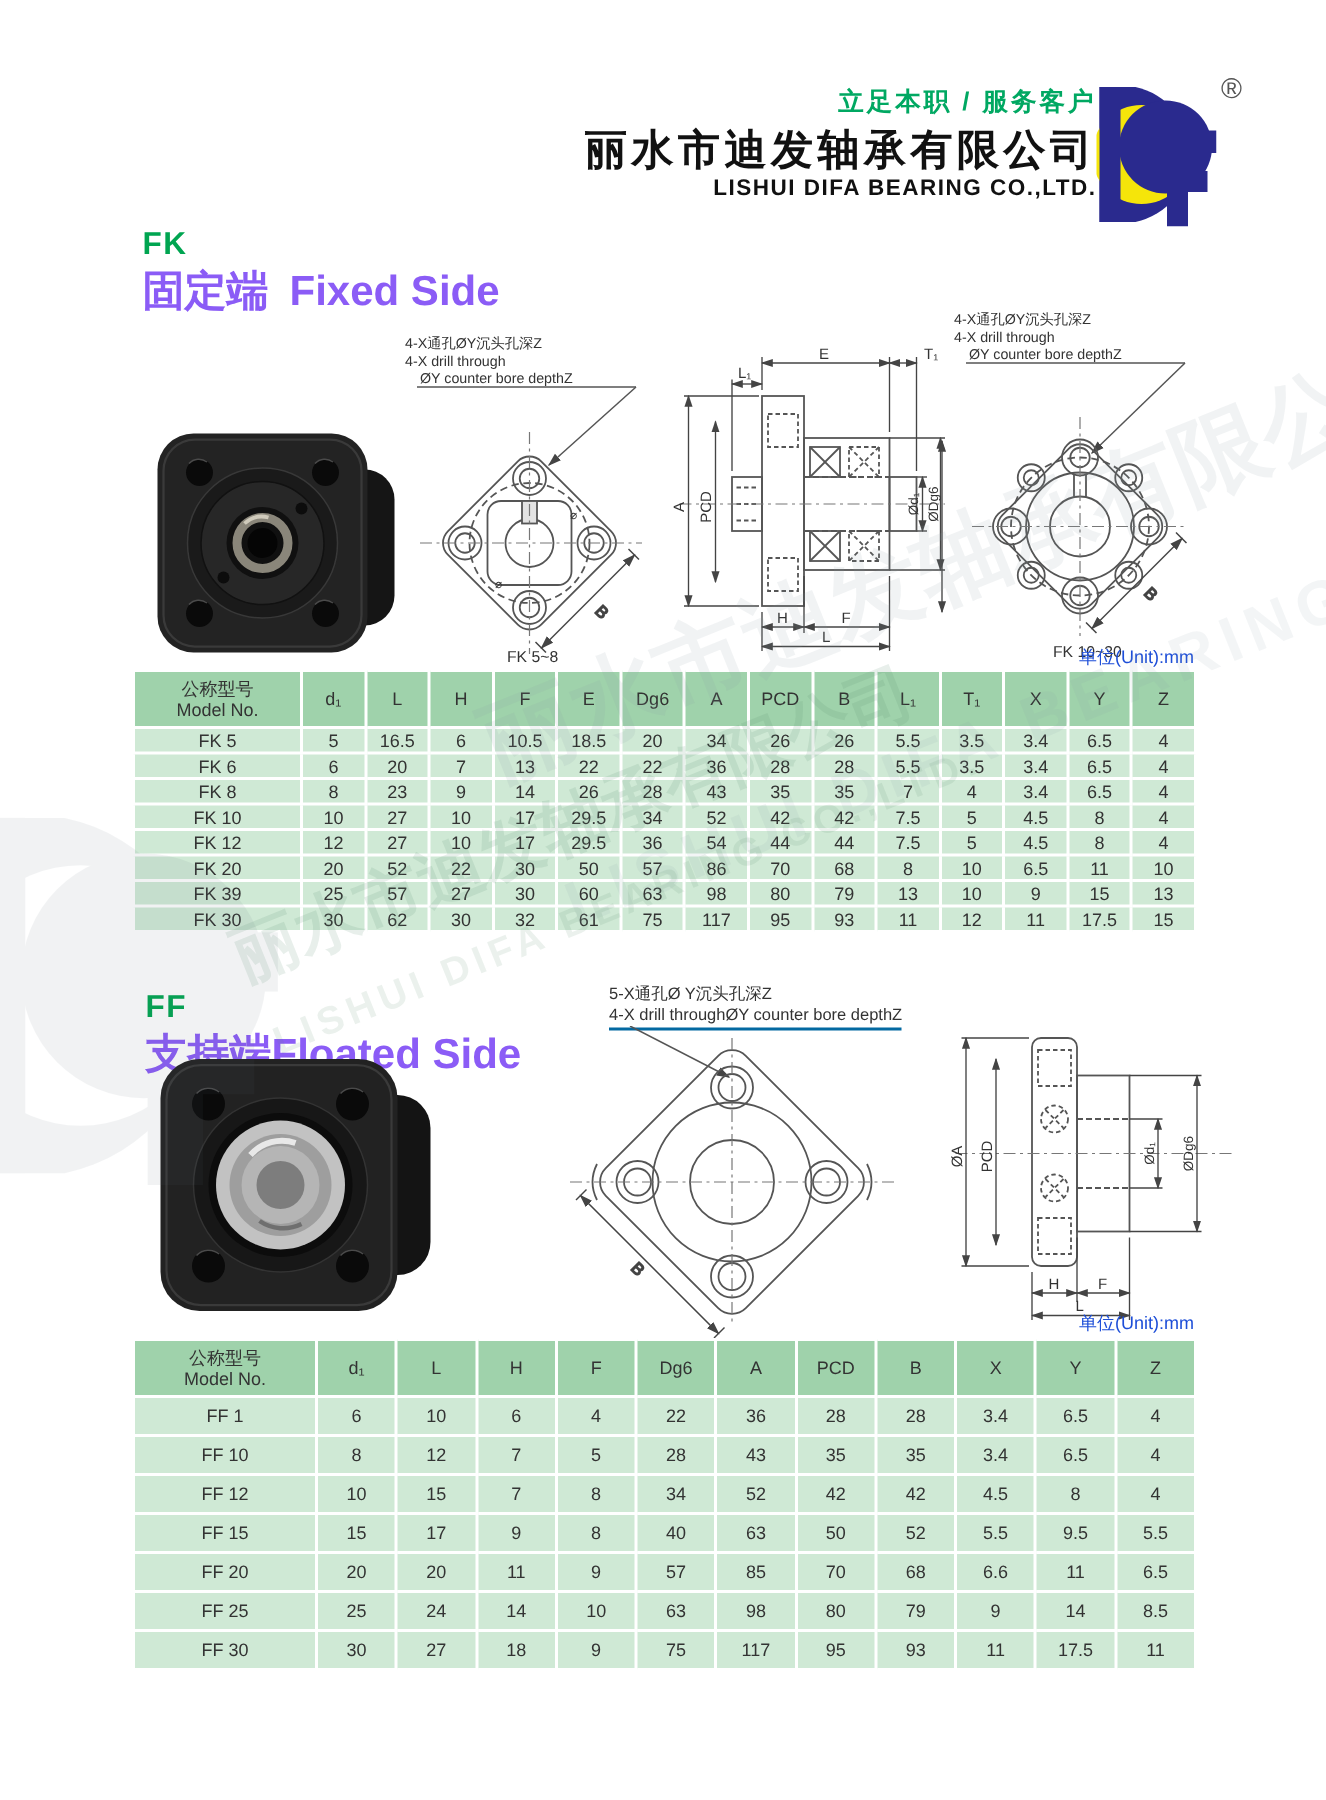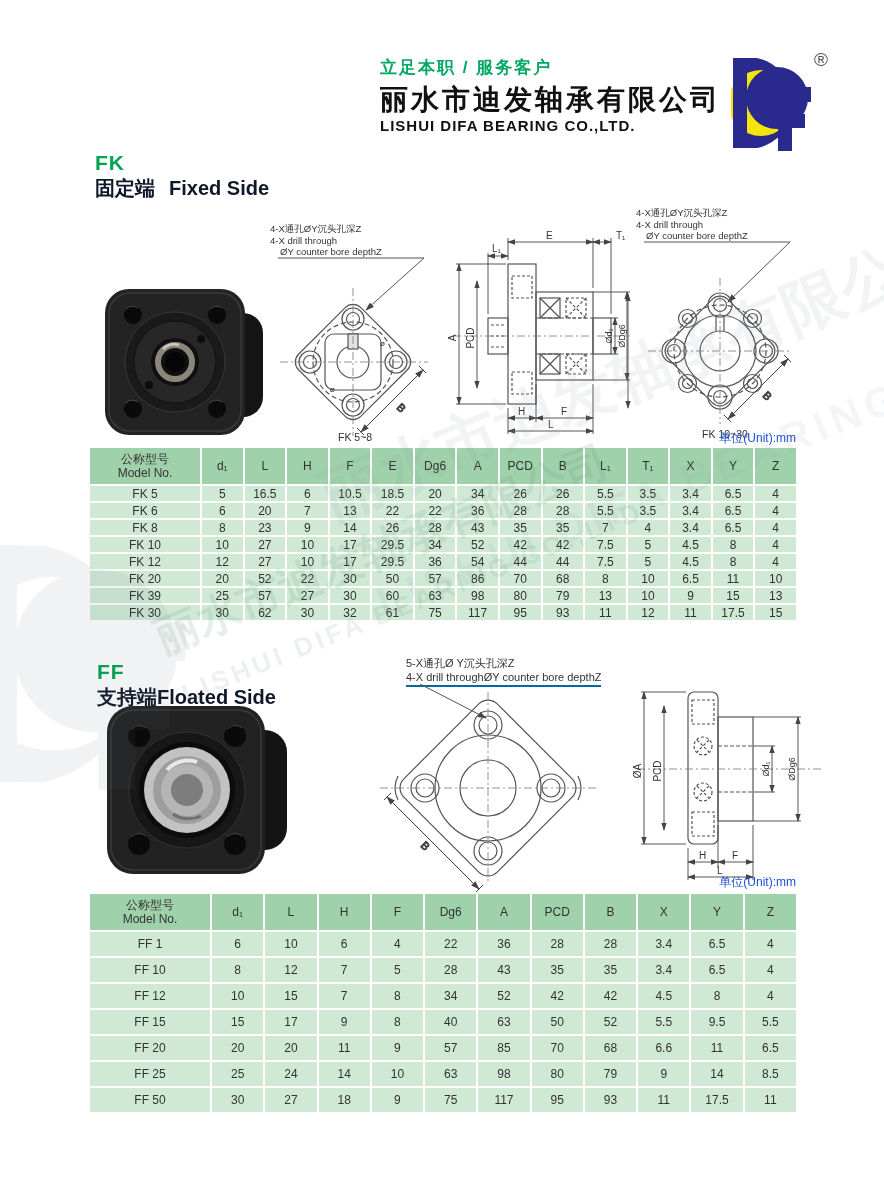--- a/index.html
+++ b/index.html
@@ -1,29 +1,29 @@
 <!DOCTYPE html>
 <html><head>
 <meta charset="utf-8">
 <style>
   * { margin:0; padding:0; box-sizing:border-box; }
   body { background:#e8e8e8; font-family:"Liberation Sans", sans-serif; }
   .page { position:relative; width:884px; height:1200px; margin:0 auto; background:#fff; overflow:hidden; }
 
   
   .hdr { position:absolute; top:56px; right:56px; display:flex; align-items:flex-start; }
-  .hdr-text { text-align:left; margin-right:10px; }
+  .hdr-text { text-align:right; }
   .slogan { color:#00a862; font-weight:bold; font-size:17px; letter-spacing:2px; margin-bottom:4px; }
   .company-cn { color:#111; font-weight:bold; font-size:28px; letter-spacing:3px; line-height:1.2; }
   .company-en { color:#111; font-weight:bold; font-size:15px; letter-spacing:1px; }
   .reg-mark { font-size:19px; color:#555; line-height:1; margin-left:3px; margin-top:-6px; font-weight:normal; }
 
   
   .sec-code { color:#00a551; font-weight:bold; font-size:21px; letter-spacing:1px; }
-  .sec-title { color:#0f172a; font-weight:bold; font-size:20px; }
+  .sec-title { color:#8b5cf6; font-weight:bold; font-size:28px; }
   .sec-title .cn { margin-right:14px; }
 
   
   .unit-label { position:absolute; font-size:12px; color:#1d4ed8; }
   table.spec { position:absolute; border-collapse:collapse; table-layout:fixed; width:710px; }
   table.spec th, table.spec td { border:2px solid #fff; text-align:center; color:#333; font-size:12px; }
   table.spec th { background:#9fd2ab; font-weight:normal; height:38px; }
   table.spec th:first-child { white-space:pre-line; line-height:1.2; }
   table.spec td { background:#cfe9d5; }
   .fk-table td { height:17px; }
@@ -653,21 +653,21 @@
           <td>10</td>
           <td>63</td>
           <td>98</td>
           <td>80</td>
           <td>79</td>
           <td>9</td>
           <td>14</td>
           <td>8.5</td>
         </tr>
         <tr>
-          <td>FF 50</td>
+          <td>FF 30</td>
           <td>30</td>
           <td>27</td>
           <td>18</td>
           <td>9</td>
           <td>75</td>
           <td>117</td>
           <td>95</td>
           <td>93</td>
           <td>11</td>
           <td>17.5</td>

